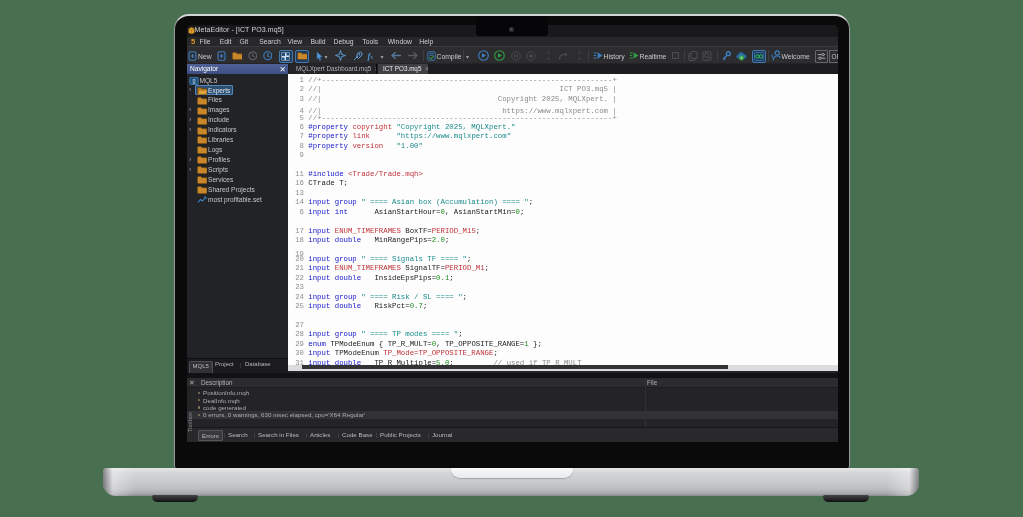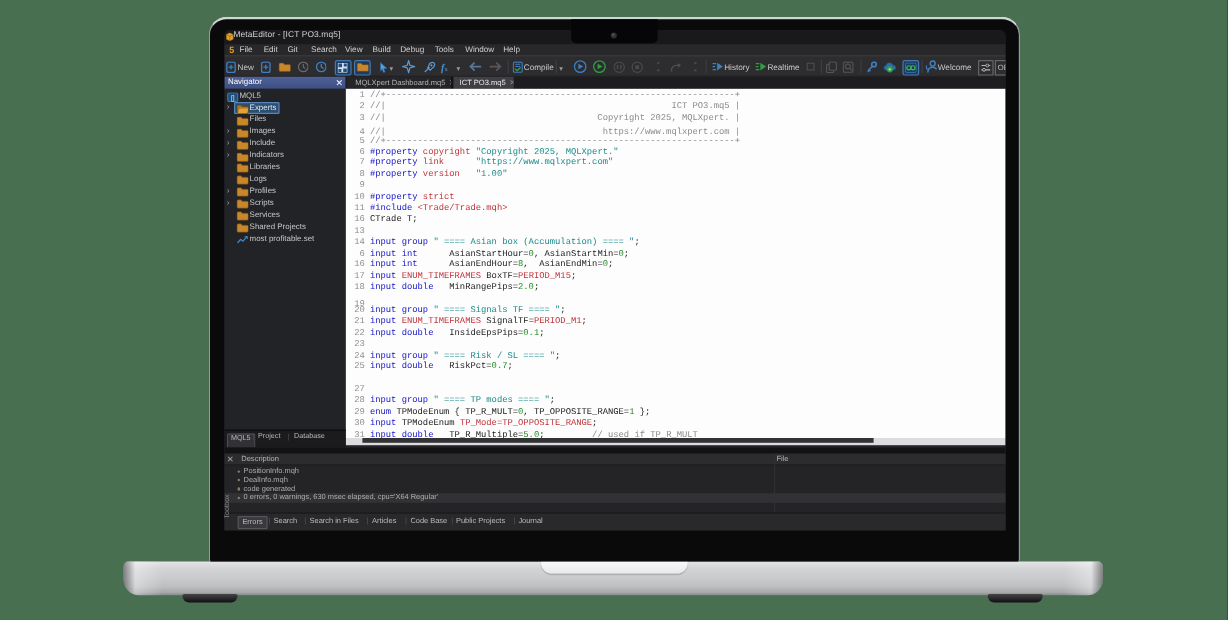--- a/index.html
+++ b/index.html
@@ -257,27 +257,25 @@
   <div id="editor">
       <div class="cl" style="top:1.5px"><b class="n">1</b><i style="color:#8a8a8a">//+------------------------------------------------------------------+</i></div>
 <div class="cl" style="top:10.9px"><b class="n">2</b><i style="color:#8a8a8a">//|&nbsp;&nbsp;&nbsp;&nbsp;&nbsp;&nbsp;&nbsp;&nbsp;&nbsp;&nbsp;&nbsp;&nbsp;&nbsp;&nbsp;&nbsp;&nbsp;&nbsp;&nbsp;&nbsp;&nbsp;&nbsp;&nbsp;&nbsp;&nbsp;&nbsp;&nbsp;&nbsp;&nbsp;&nbsp;&nbsp;&nbsp;&nbsp;&nbsp;&nbsp;&nbsp;&nbsp;&nbsp;&nbsp;&nbsp;&nbsp;&nbsp;&nbsp;&nbsp;&nbsp;&nbsp;&nbsp;&nbsp;&nbsp;&nbsp;&nbsp;&nbsp;&nbsp;&nbsp;&nbsp;ICT&nbsp;PO3.mq5&nbsp;|</i></div>
 <div class="cl" style="top:20.3px"><b class="n">3</b><i style="color:#8a8a8a">//|&nbsp;&nbsp;&nbsp;&nbsp;&nbsp;&nbsp;&nbsp;&nbsp;&nbsp;&nbsp;&nbsp;&nbsp;&nbsp;&nbsp;&nbsp;&nbsp;&nbsp;&nbsp;&nbsp;&nbsp;&nbsp;&nbsp;&nbsp;&nbsp;&nbsp;&nbsp;&nbsp;&nbsp;&nbsp;&nbsp;&nbsp;&nbsp;&nbsp;&nbsp;&nbsp;&nbsp;&nbsp;&nbsp;&nbsp;&nbsp;Copyright&nbsp;2025,&nbsp;MQLXpert.&nbsp;|</i></div>
 <div class="cl" style="top:33px"><b class="n">4</b><i style="color:#8a8a8a">//|&nbsp;&nbsp;&nbsp;&nbsp;&nbsp;&nbsp;&nbsp;&nbsp;&nbsp;&nbsp;&nbsp;&nbsp;&nbsp;&nbsp;&nbsp;&nbsp;&nbsp;&nbsp;&nbsp;&nbsp;&nbsp;&nbsp;&nbsp;&nbsp;&nbsp;&nbsp;&nbsp;&nbsp;&nbsp;&nbsp;&nbsp;&nbsp;&nbsp;&nbsp;&nbsp;&nbsp;&nbsp;&nbsp;&nbsp;&nbsp;&nbsp;https://www.mqlxpert.com&nbsp;|</i></div>
 <div class="cl" style="top:39.2px"><b class="n">5</b><i style="color:#8a8a8a">//+------------------------------------------------------------------+</i></div>
 <div class="cl" style="top:48.6px"><b class="n">6</b><i style="color:#1414c8">#property</i><i style="color:#c03238">&nbsp;copyright</i><i style="color:#1a8a8a">&nbsp;"Copyright&nbsp;2025,&nbsp;MQLXpert."</i></div>
 <div class="cl" style="top:58.0px"><b class="n">7</b><i style="color:#1414c8">#property</i><i style="color:#c03238">&nbsp;link</i><i style="color:#1a8a8a">&nbsp;&nbsp;&nbsp;&nbsp;&nbsp;&nbsp;"https://www.mqlxpert.com"</i></div>
 <div class="cl" style="top:67.4px"><b class="n">8</b><i style="color:#1414c8">#property</i><i style="color:#c03238">&nbsp;version</i><i style="color:#1a8a8a">&nbsp;&nbsp;&nbsp;"1.00"</i></div>
 <div class="cl" style="top:76.9px"><b class="n">9</b></div>
-<div class="cl" style="top:86.3px"><b class="n">10</b><i style="color:#1414c8">#property</i><i style="color:#c03238">&nbsp;strict</i></div>
 <div class="cl" style="top:95.7px"><b class="n">11</b><i style="color:#1414c8">#include</i><i style="color:#c03238">&nbsp;&lt;Trade/Trade.mqh&gt;</i></div>
 <div class="cl" style="top:105.1px"><b class="n">16</b><i style="color:#1a1a1a">CTrade</i><i style="color:#1a1a1a">&nbsp;T;</i></div>
 <div class="cl" style="top:114.5px"><b class="n">13</b></div>
 <div class="cl" style="top:124.0px"><b class="n">14</b><i style="color:#1414c8">input&nbsp;group</i><i style="color:#1a8a8a">&nbsp;"&nbsp;====&nbsp;Asian&nbsp;box&nbsp;(Accumulation)&nbsp;====&nbsp;"</i><i style="color:#1a1a1a">;</i></div>
 <div class="cl" style="top:133.4px"><b class="n">6</b><i style="color:#1414c8">input&nbsp;int</i><i style="color:#1a1a1a">&nbsp;&nbsp;&nbsp;&nbsp;&nbsp;&nbsp;AsianStartHour=</i><i style="color:#1e8c1e">0</i><i style="color:#1a1a1a">,&nbsp;AsianStartMin=</i><i style="color:#1e8c1e">0</i><i style="color:#1a1a1a">;</i></div>
-<div class="cl" style="top:142.8px"><b class="n">16</b><i style="color:#1414c8">input&nbsp;int</i><i style="color:#1a1a1a">&nbsp;&nbsp;&nbsp;&nbsp;&nbsp;&nbsp;AsianEndHour=</i><i style="color:#1e8c1e">8</i><i style="color:#1a1a1a">,&nbsp;&nbsp;AsianEndMin=</i><i style="color:#1e8c1e">0</i><i style="color:#1a1a1a">;</i></div>
 <div class="cl" style="top:152.2px"><b class="n">17</b><i style="color:#1414c8">input</i><i style="color:#c03238">&nbsp;ENUM_TIMEFRAMES</i><i style="color:#1a1a1a">&nbsp;BoxTF=</i><i style="color:#c03238">PERIOD_M15</i><i style="color:#1a1a1a">;</i></div>
 <div class="cl" style="top:161.6px"><b class="n">18</b><i style="color:#1414c8">input&nbsp;double</i><i style="color:#1a1a1a">&nbsp;&nbsp;&nbsp;MinRangePips=</i><i style="color:#1e8c1e">2.0</i><i style="color:#1a1a1a">;</i></div>
 <div class="cl" style="top:176px"><b class="n">19</b></div>
 <div class="cl" style="top:180.5px"><b class="n">20</b><i style="color:#1414c8">input&nbsp;group</i><i style="color:#1a8a8a">&nbsp;"&nbsp;====&nbsp;Signals&nbsp;TF&nbsp;====&nbsp;"</i><i style="color:#1a1a1a">;</i></div>
 <div class="cl" style="top:189.9px"><b class="n">21</b><i style="color:#1414c8">input</i><i style="color:#c03238">&nbsp;ENUM_TIMEFRAMES</i><i style="color:#1a1a1a">&nbsp;SignalTF=</i><i style="color:#c03238">PERIOD_M1</i><i style="color:#1a1a1a">;</i></div>
 <div class="cl" style="top:199.3px"><b class="n">22</b><i style="color:#1414c8">input&nbsp;double</i><i style="color:#1a1a1a">&nbsp;&nbsp;&nbsp;InsideEpsPips=</i><i style="color:#1e8c1e">0.1</i><i style="color:#1a1a1a">;</i></div>
 <div class="cl" style="top:208.7px"><b class="n">23</b></div>
 <div class="cl" style="top:218.2px"><b class="n">24</b><i style="color:#1414c8">input&nbsp;group</i><i style="color:#1a8a8a">&nbsp;"&nbsp;====&nbsp;Risk&nbsp;/&nbsp;SL&nbsp;====&nbsp;"</i><i style="color:#1a1a1a">;</i></div>
 <div class="cl" style="top:227.6px"><b class="n">25</b><i style="color:#1414c8">input&nbsp;double</i><i style="color:#1a1a1a">&nbsp;&nbsp;&nbsp;RiskPct=</i><i style="color:#1e8c1e">0.7</i><i style="color:#1a1a1a">;</i></div>
 <div class="cl" style="top:246.4px"><b class="n">27</b></div>

